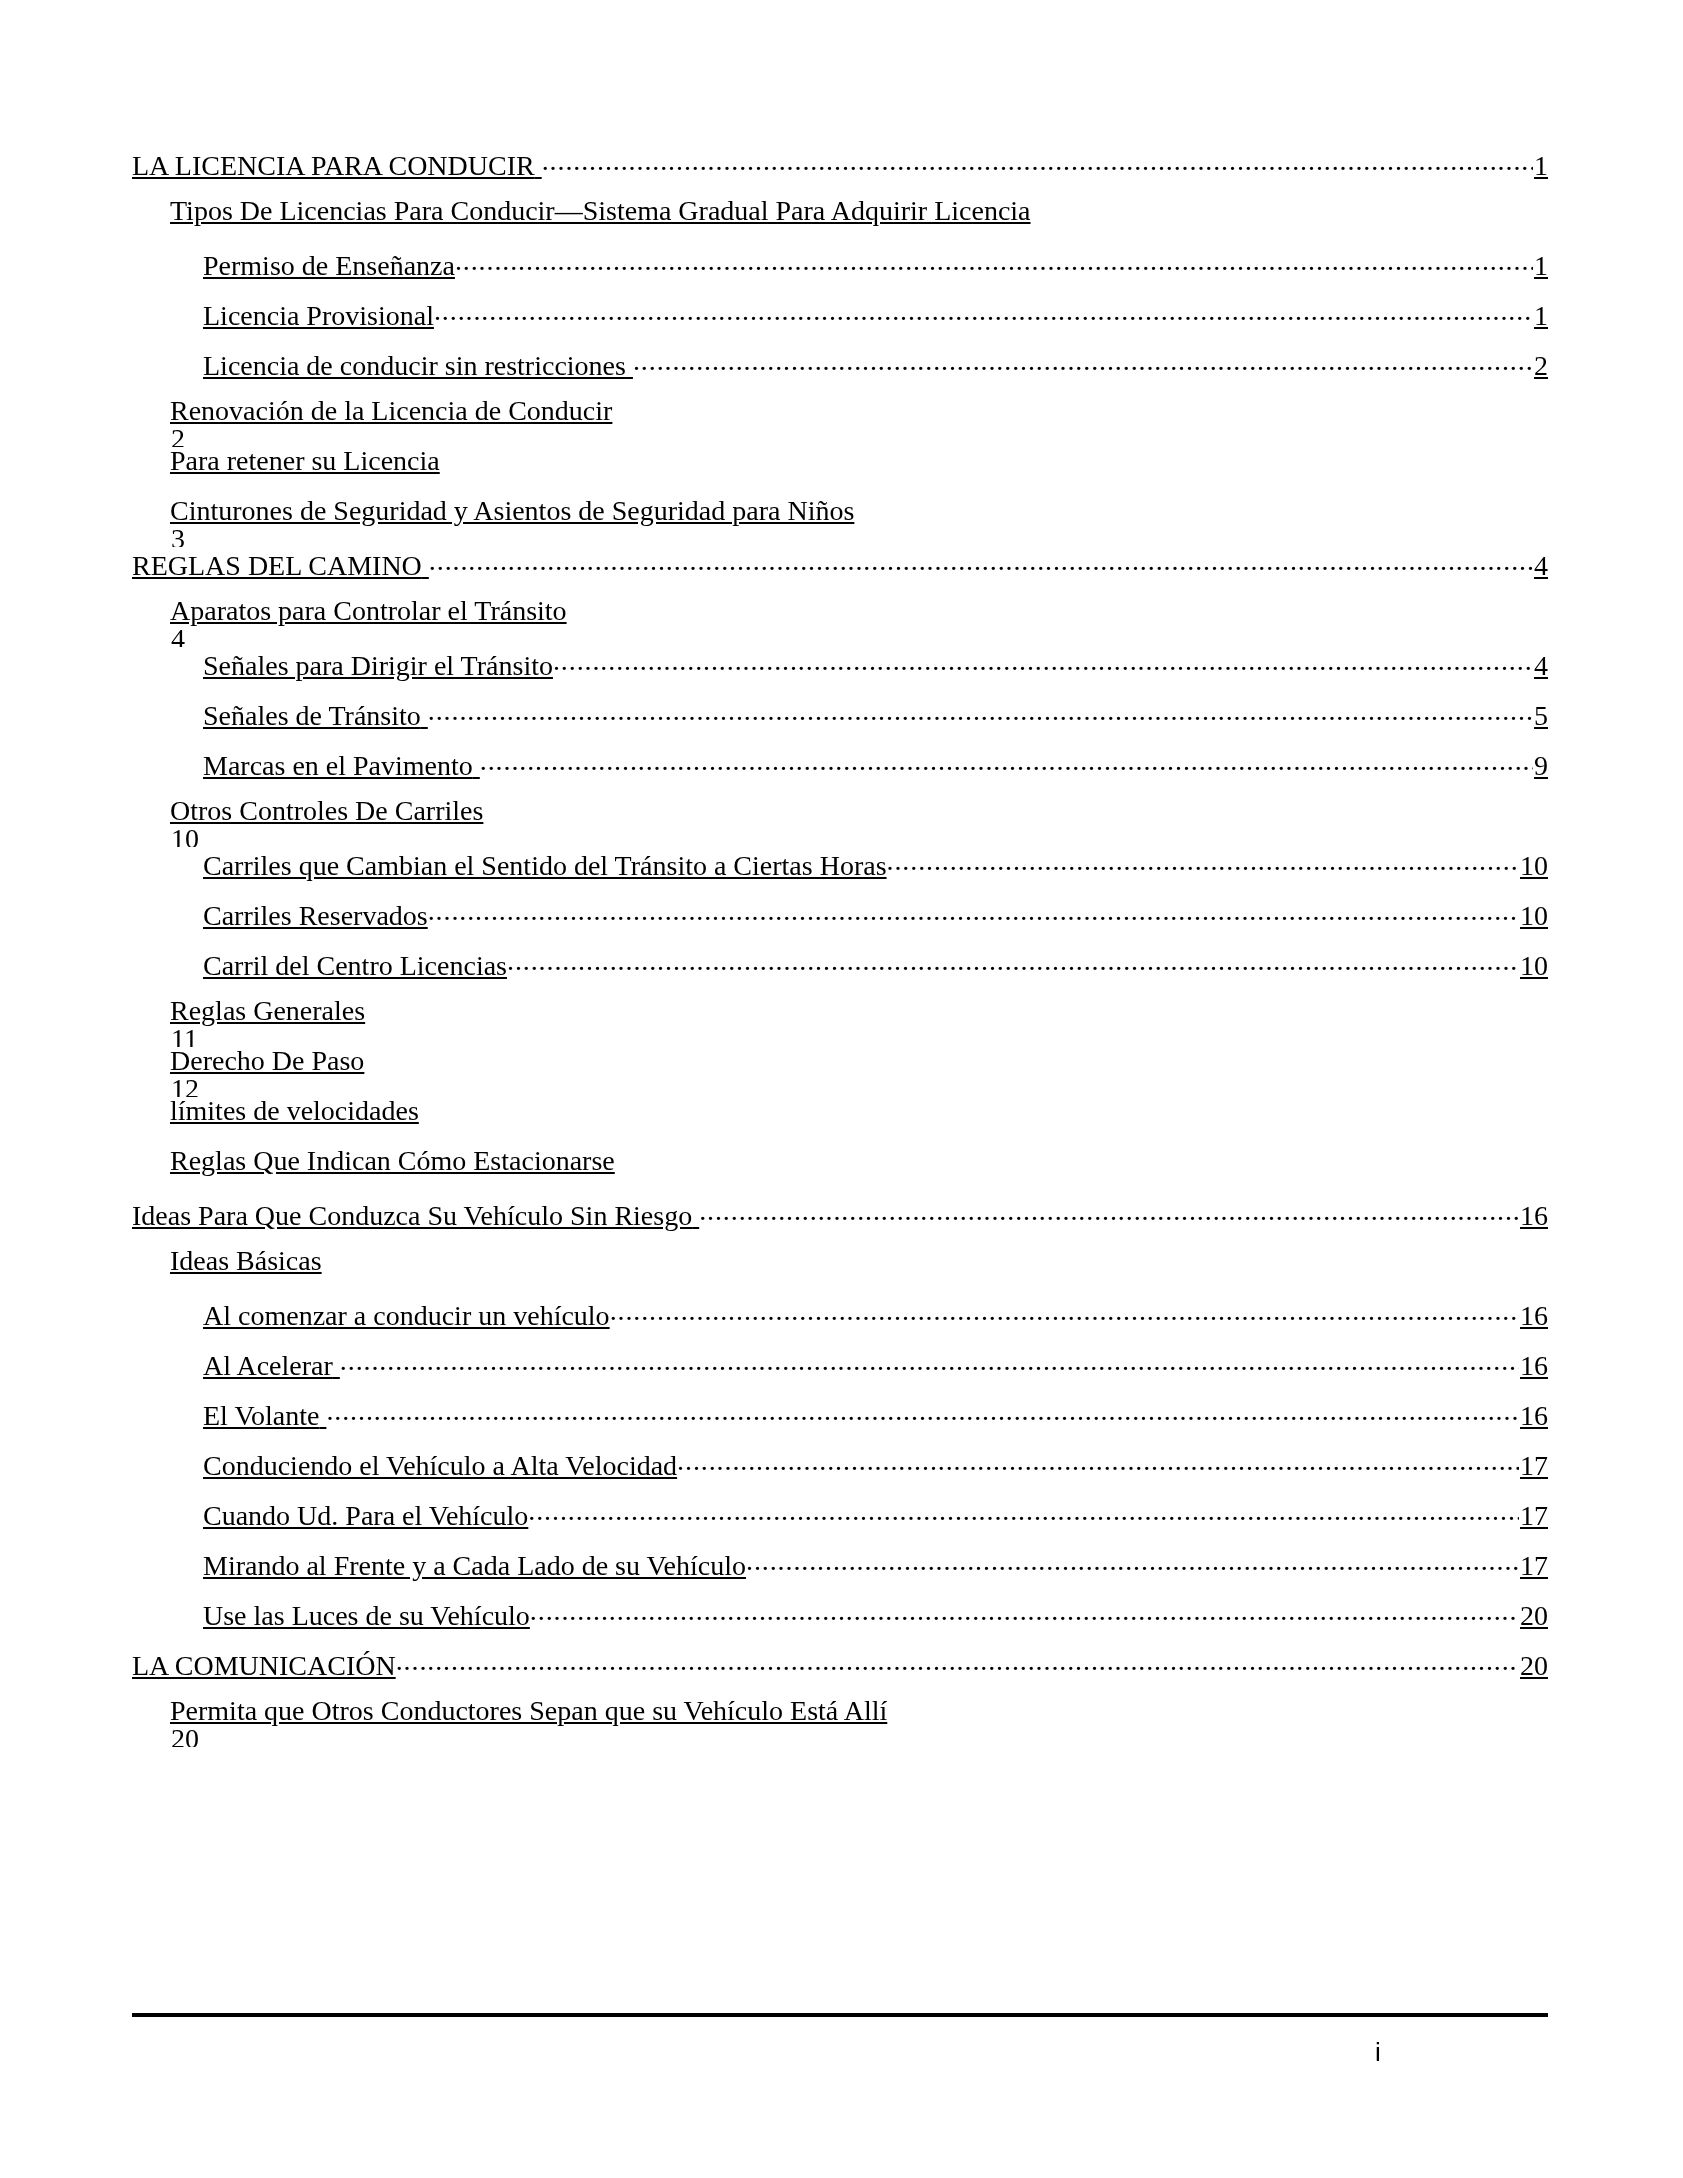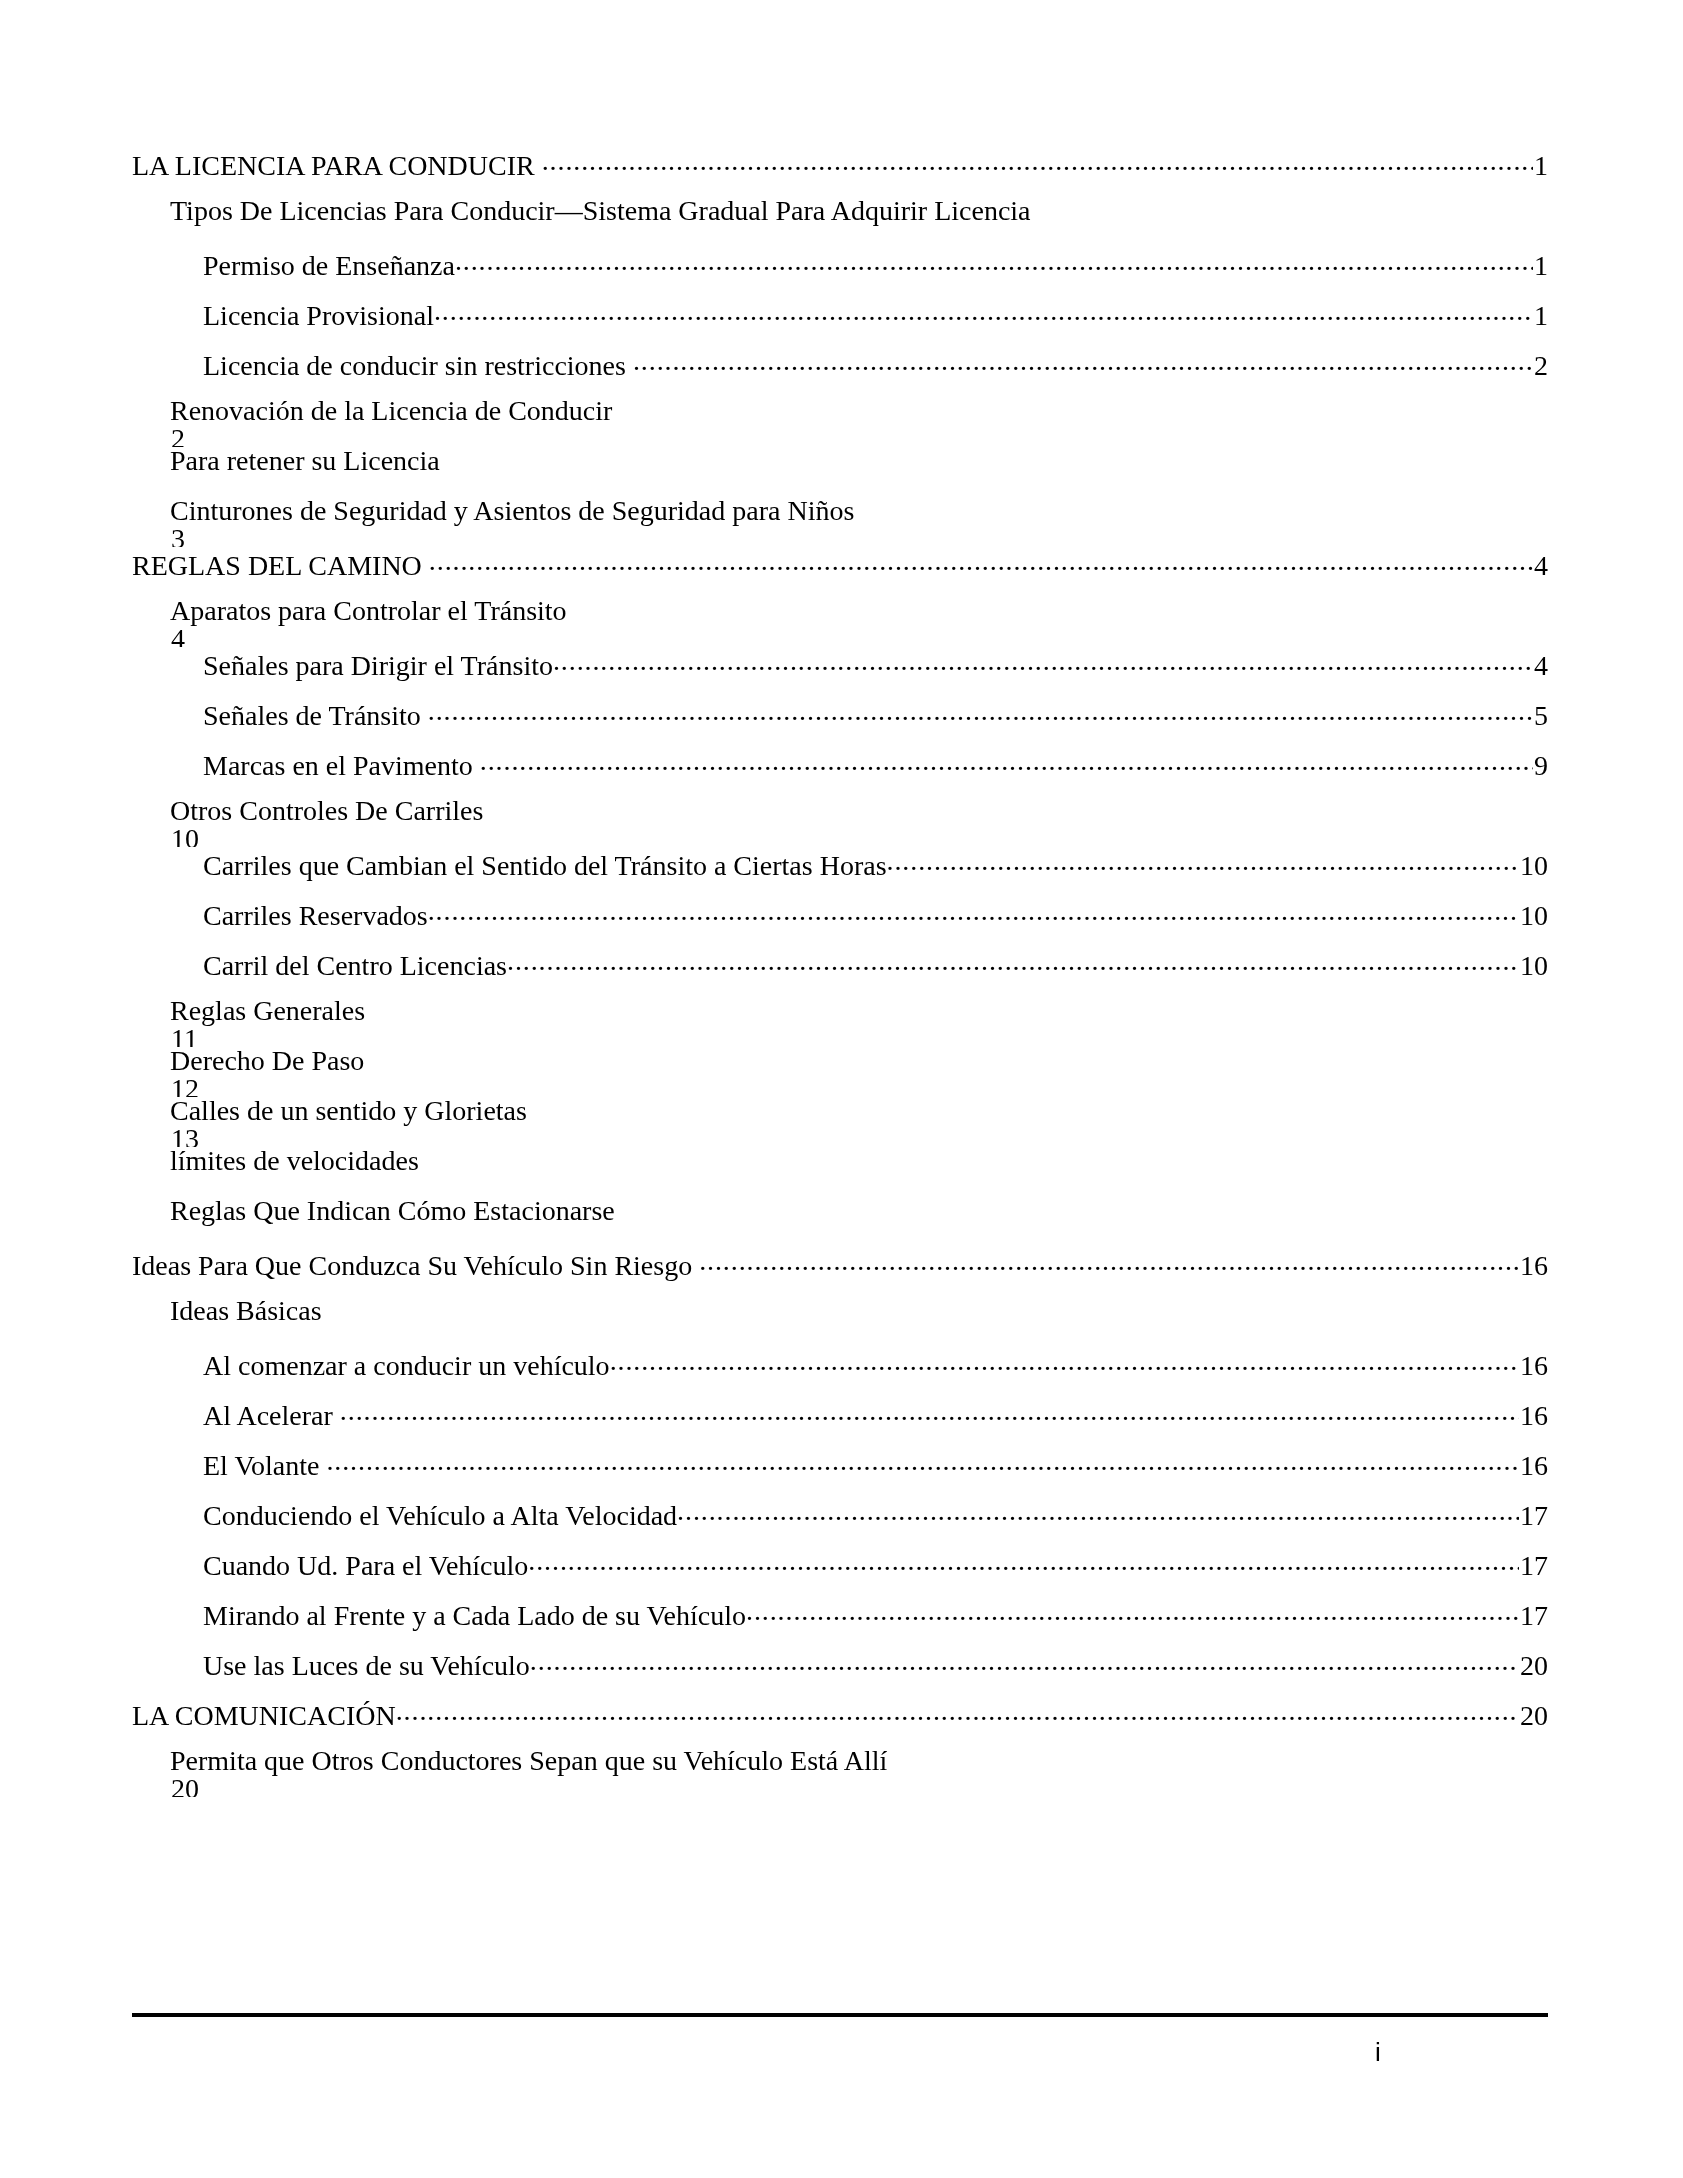--- a/index.html
+++ b/index.html
@@ -42,20 +42,21 @@
     margin-top: 7px;
     border-bottom: 4px solid #000000;
     width: 100%;
   }
   
   .toc {
     position: absolute;
     left: 132px;
     top: 147px;
     width: 1416px;
+    text-decoration: underline;
   }
   .toc-entry {
     display: flex;
     align-items: baseline;
     font-size: 28px;
     line-height: 1;
     height: 50px;
     white-space: nowrap;
     overflow: hidden;
   }
@@ -211,25 +212,20 @@
         <span class="label">Reglas Generales</span>
         <span class="leader"></span>
         <span class="pagenum">11</span>
       </div>
       <div class="toc-entry lvl2">
         <span class="label">Derecho De Paso</span>
         <span class="leader"></span>
         <span class="pagenum">12</span>
       </div>
       <div class="toc-entry lvl2">
-        <span class="label">Calles de un sentido y Glorietas</span>
-        <span class="leader"></span>
-        <span class="pagenum">13</span>
-      </div>
-      <div class="toc-entry lvl2">
         <span class="label sp-after">límites de velocidades</span>
         <span>&nbsp;</span>
         <span class="leader"></span>
         <span class="pagenum">14</span>
       </div>
       <div class="toc-entry lvl2">
         <span class="label sp-after">Reglas Que Indican Cómo Estacionarse</span>
         <span>&nbsp;</span>
         <span class="leader"></span>
         <span class="pagenum">14</span>

